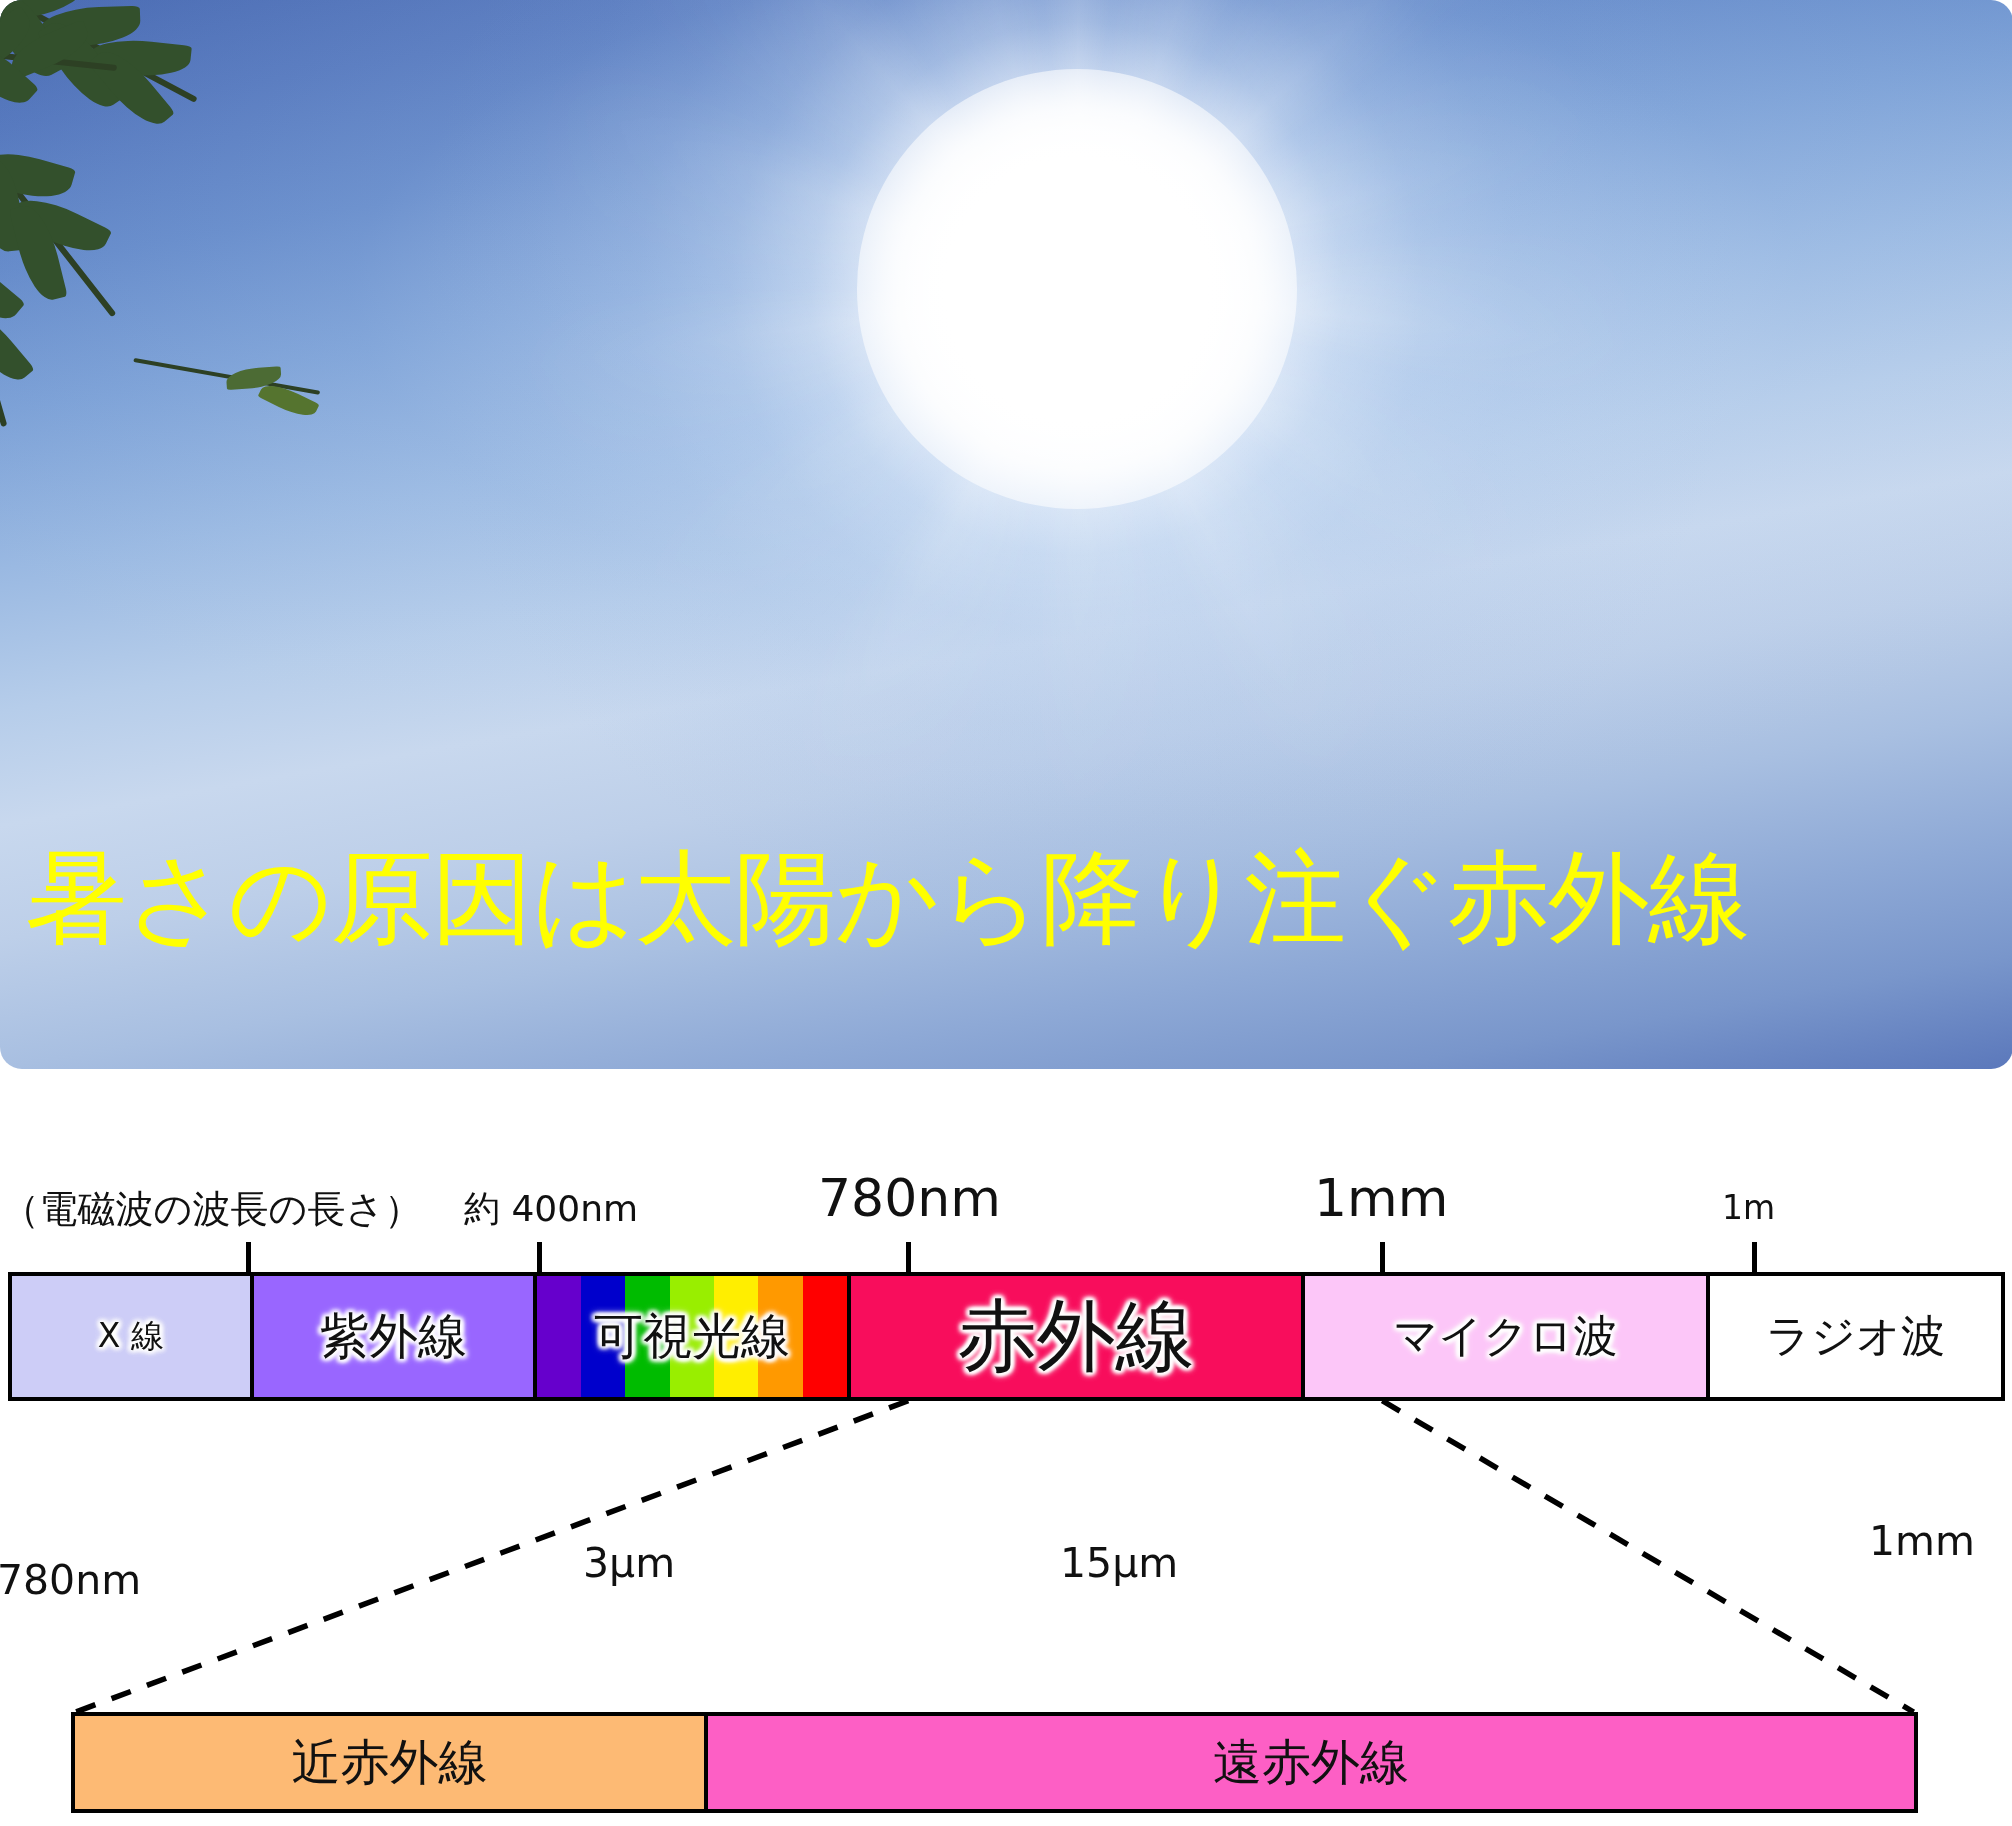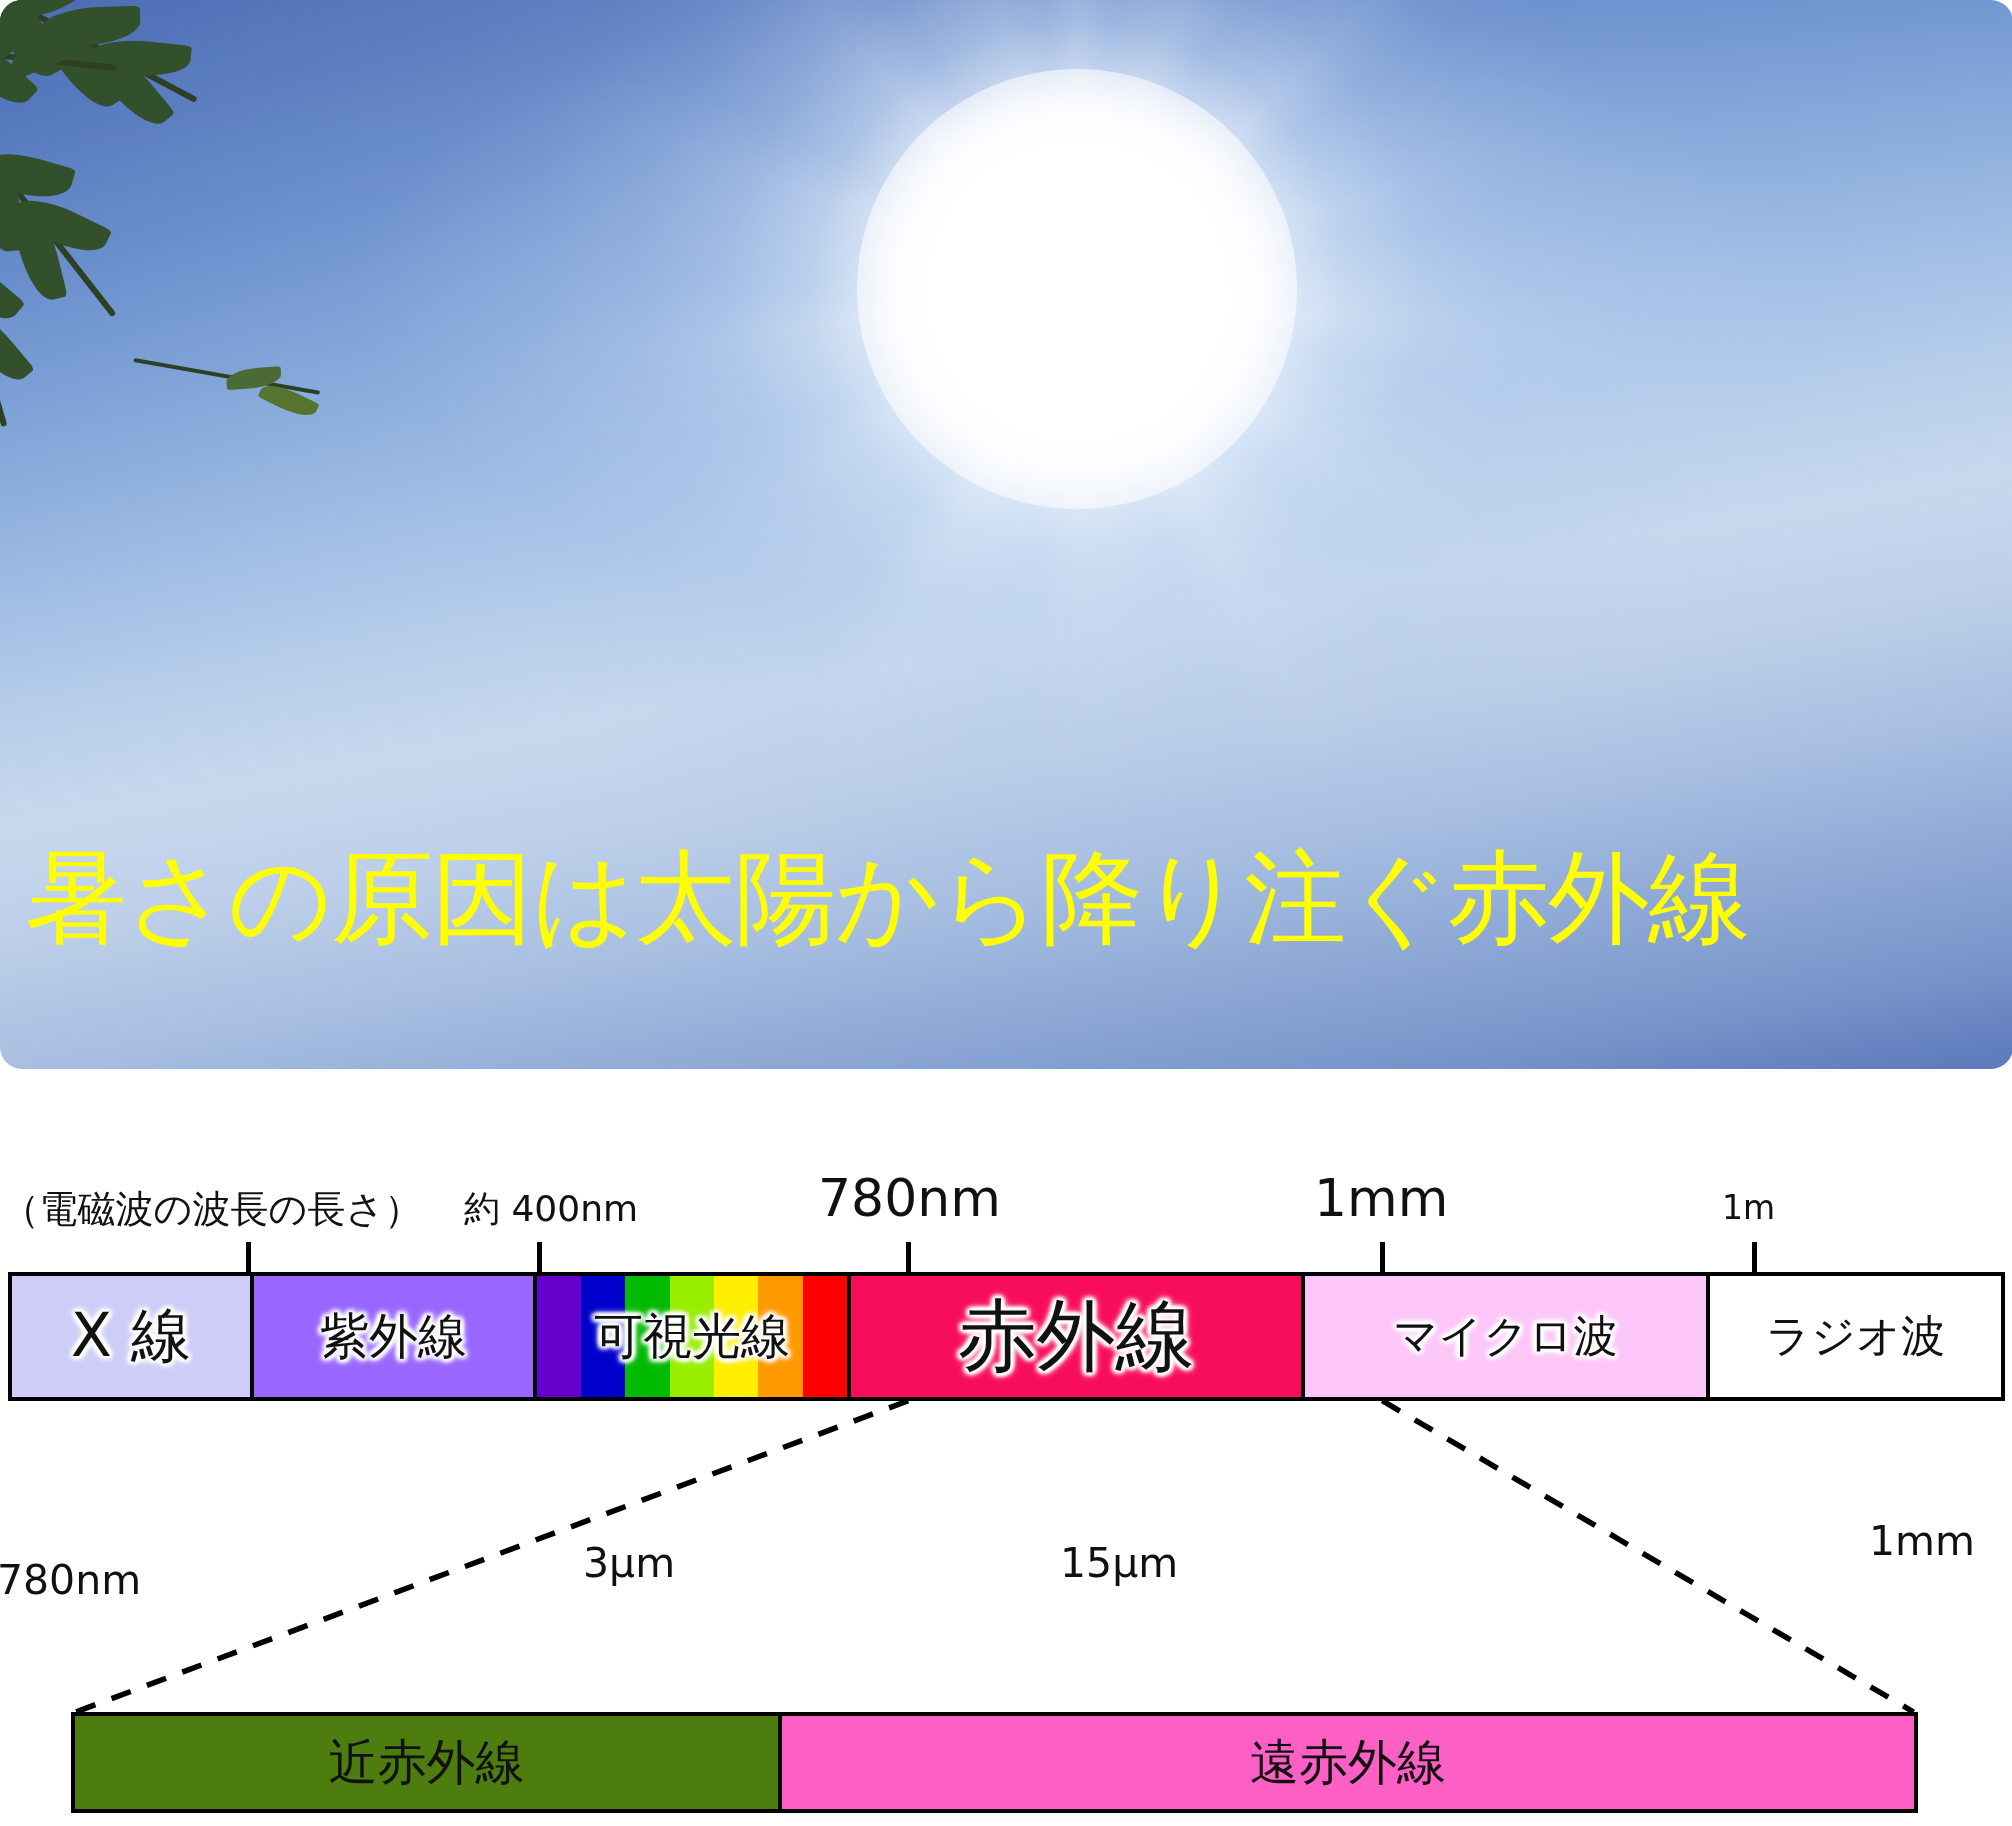--- a/index.html
+++ b/index.html
@@ -181,21 +181,21 @@
 
   <div class="tick-line" style="left:246px;top:173px;height:35px;"></div>
   <div class="tick-line" style="left:537px;top:173px;height:35px;"></div>
   <div class="tick-line" style="left:906px;top:173px;height:35px;"></div>
   <div class="tick-line" style="left:1380px;top:173px;height:35px;"></div>
   <div class="tick-line" style="left:1752px;top:173px;height:35px;"></div>
 
   <div id="spectrum-bar">
 
     <div class="band" style="width:238px;background:#cdcdf7;">
-      <span class="band-label" style="font-size:60px;">X 線</span>
+      <span class="band-label" style="font-size:33px;">X 線</span>
     </div>
 
     <div class="band" style="width:283px;background:#9966ff;">
       <span class="band-label" style="font-size:49px;">紫外線</span>
     </div>
 
     <div class="band" id="band-visible" style="width:314px;">
       <div id="visible-strips">
           <i style="background: rgb(102, 0, 204); width: 14.2857%;"></i>
           <i style="background: rgb(0, 0, 204); width: 14.2857%;"></i>
@@ -225,21 +225,21 @@
     <line x1="1155" y1="422" x2="96" y2="818" stroke="#000" stroke-width="7" stroke-dasharray="26 22"></line>
     <line x1="1758" y1="422" x2="2434" y2="818" stroke="#000" stroke-width="7" stroke-dasharray="26 22"></line>
   </svg>
 
   <div class="tick-label" style="left:-3.1px;top:487px;font-size:41px;">780nm</div>
   <div class="tick-label" style="left:583px;top:470px;font-size:41px;">3µm</div>
   <div class="tick-label" style="left:1060px;top:470px;font-size:41px;">15µm</div>
   <div class="tick-label" style="left:1869px;top:448px;font-size:41px;">1mm</div>
 
   <div id="ir-detail-bar">
-    <div class="ir-band" style="width:703px;background:#4d7c0f;">
+    <div class="ir-band" style="width:629px;background:#fdba74;">
       <span class="ir-label" style="font-size:49px;">近赤外線</span>
     </div>
     <div class="ir-band" style="flex:1;background:#fd5fc5;">
       <span class="ir-label" style="font-size:49px;">遠赤外線</span>
     </div>
   </div>
 
 </div>
 
 

